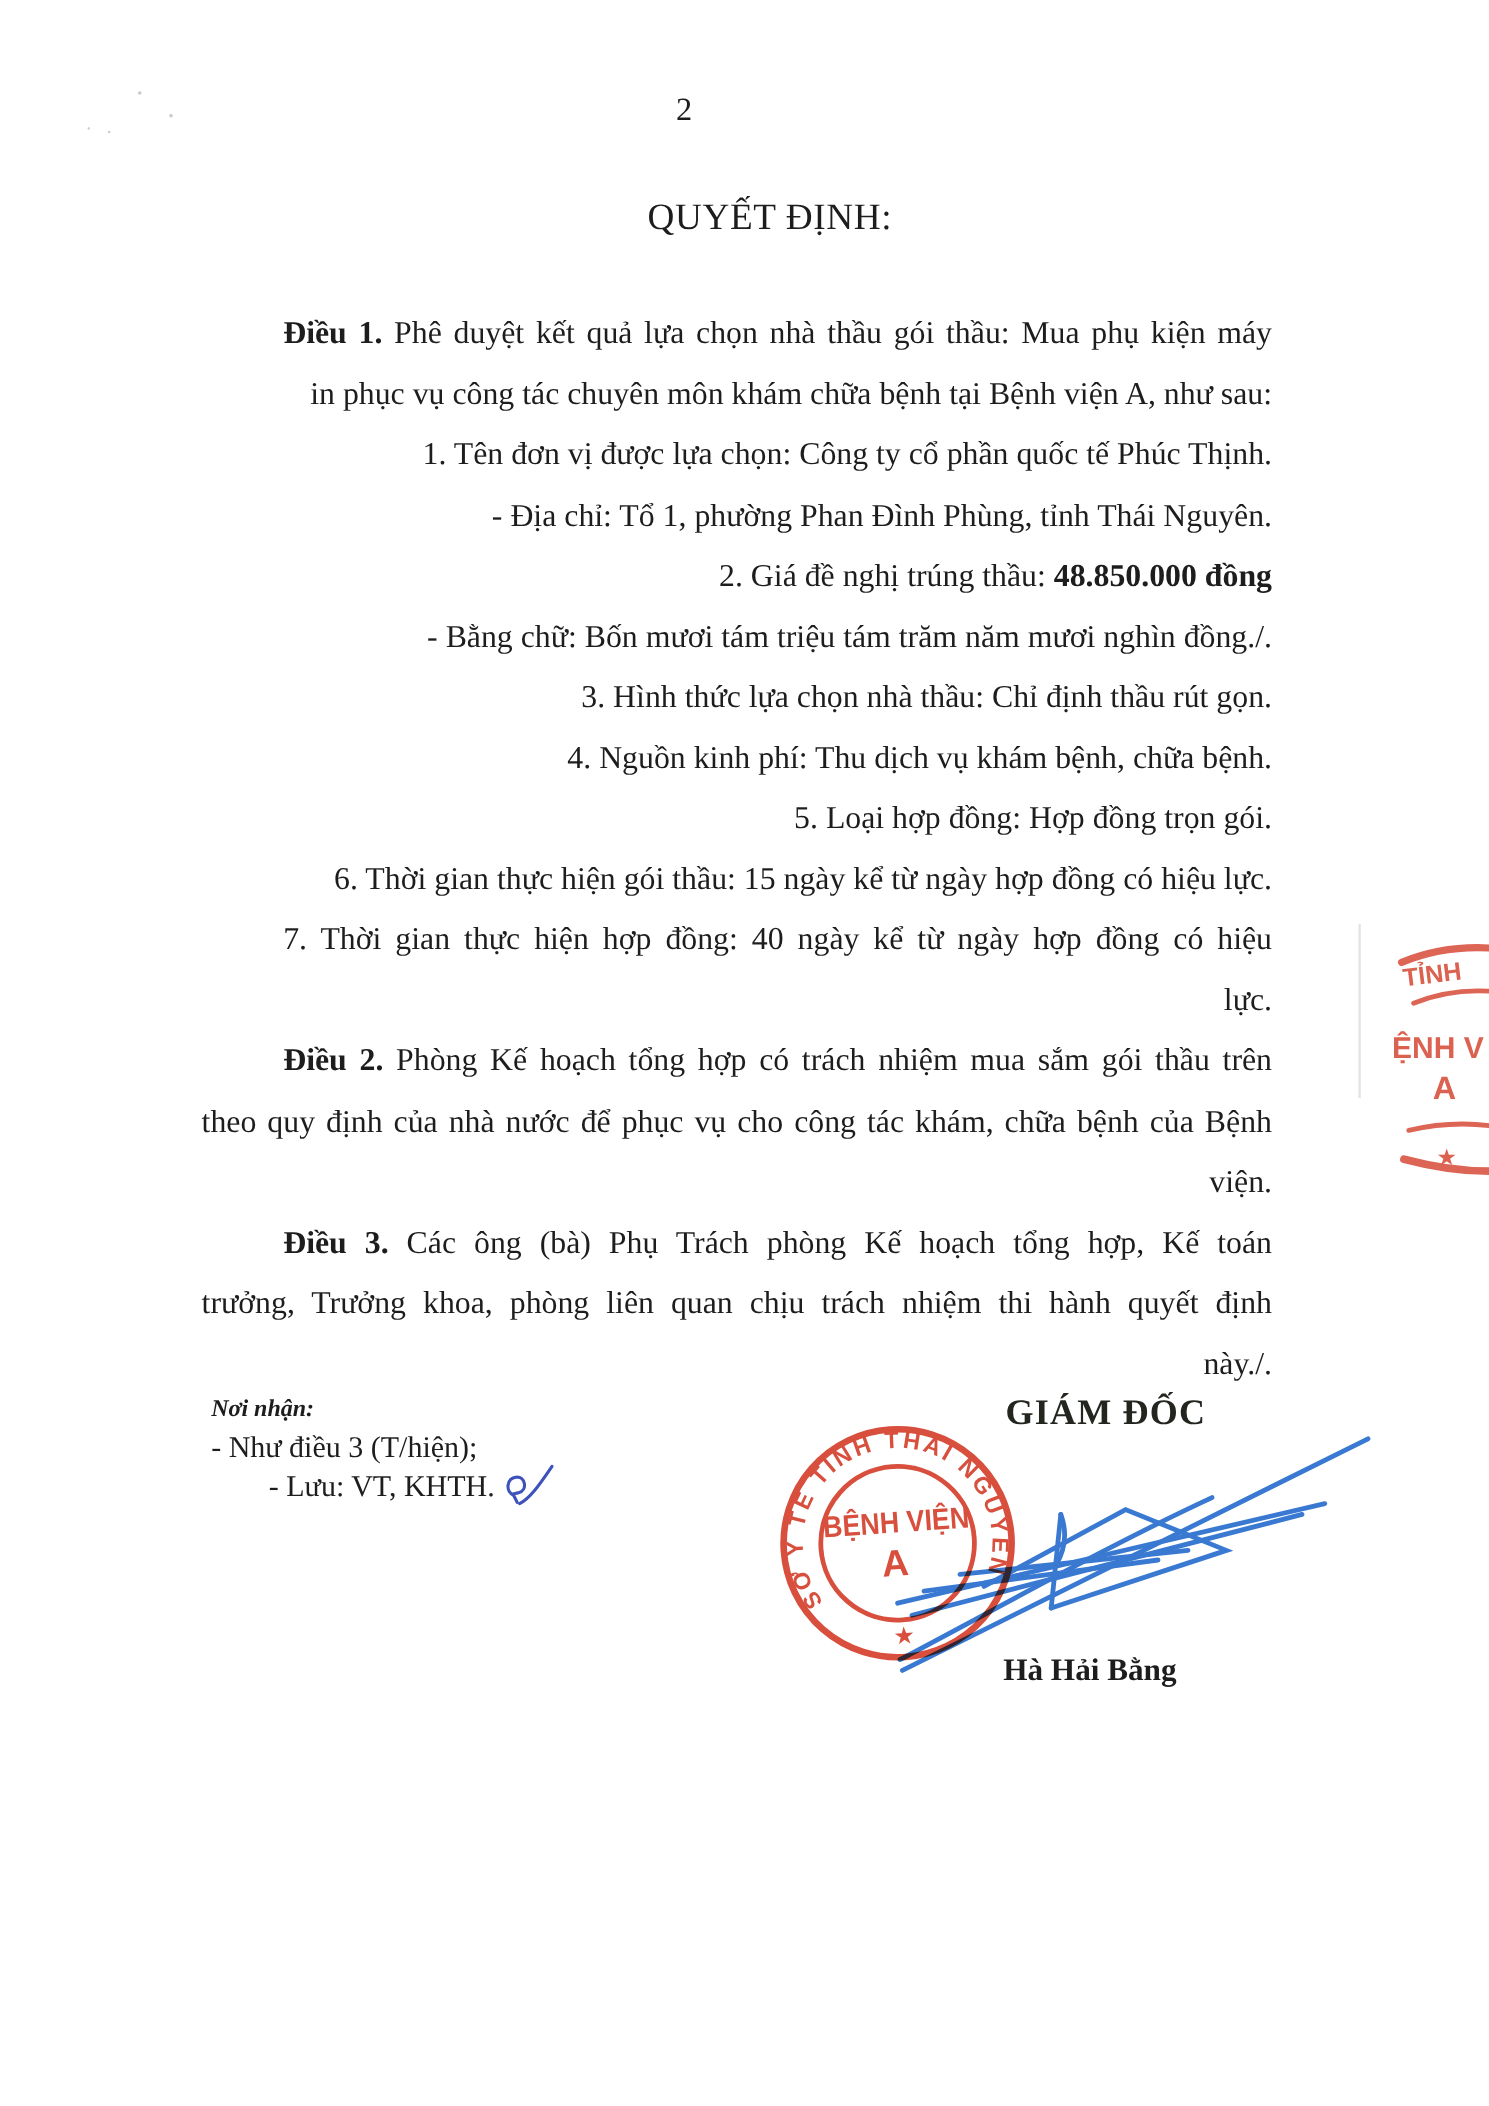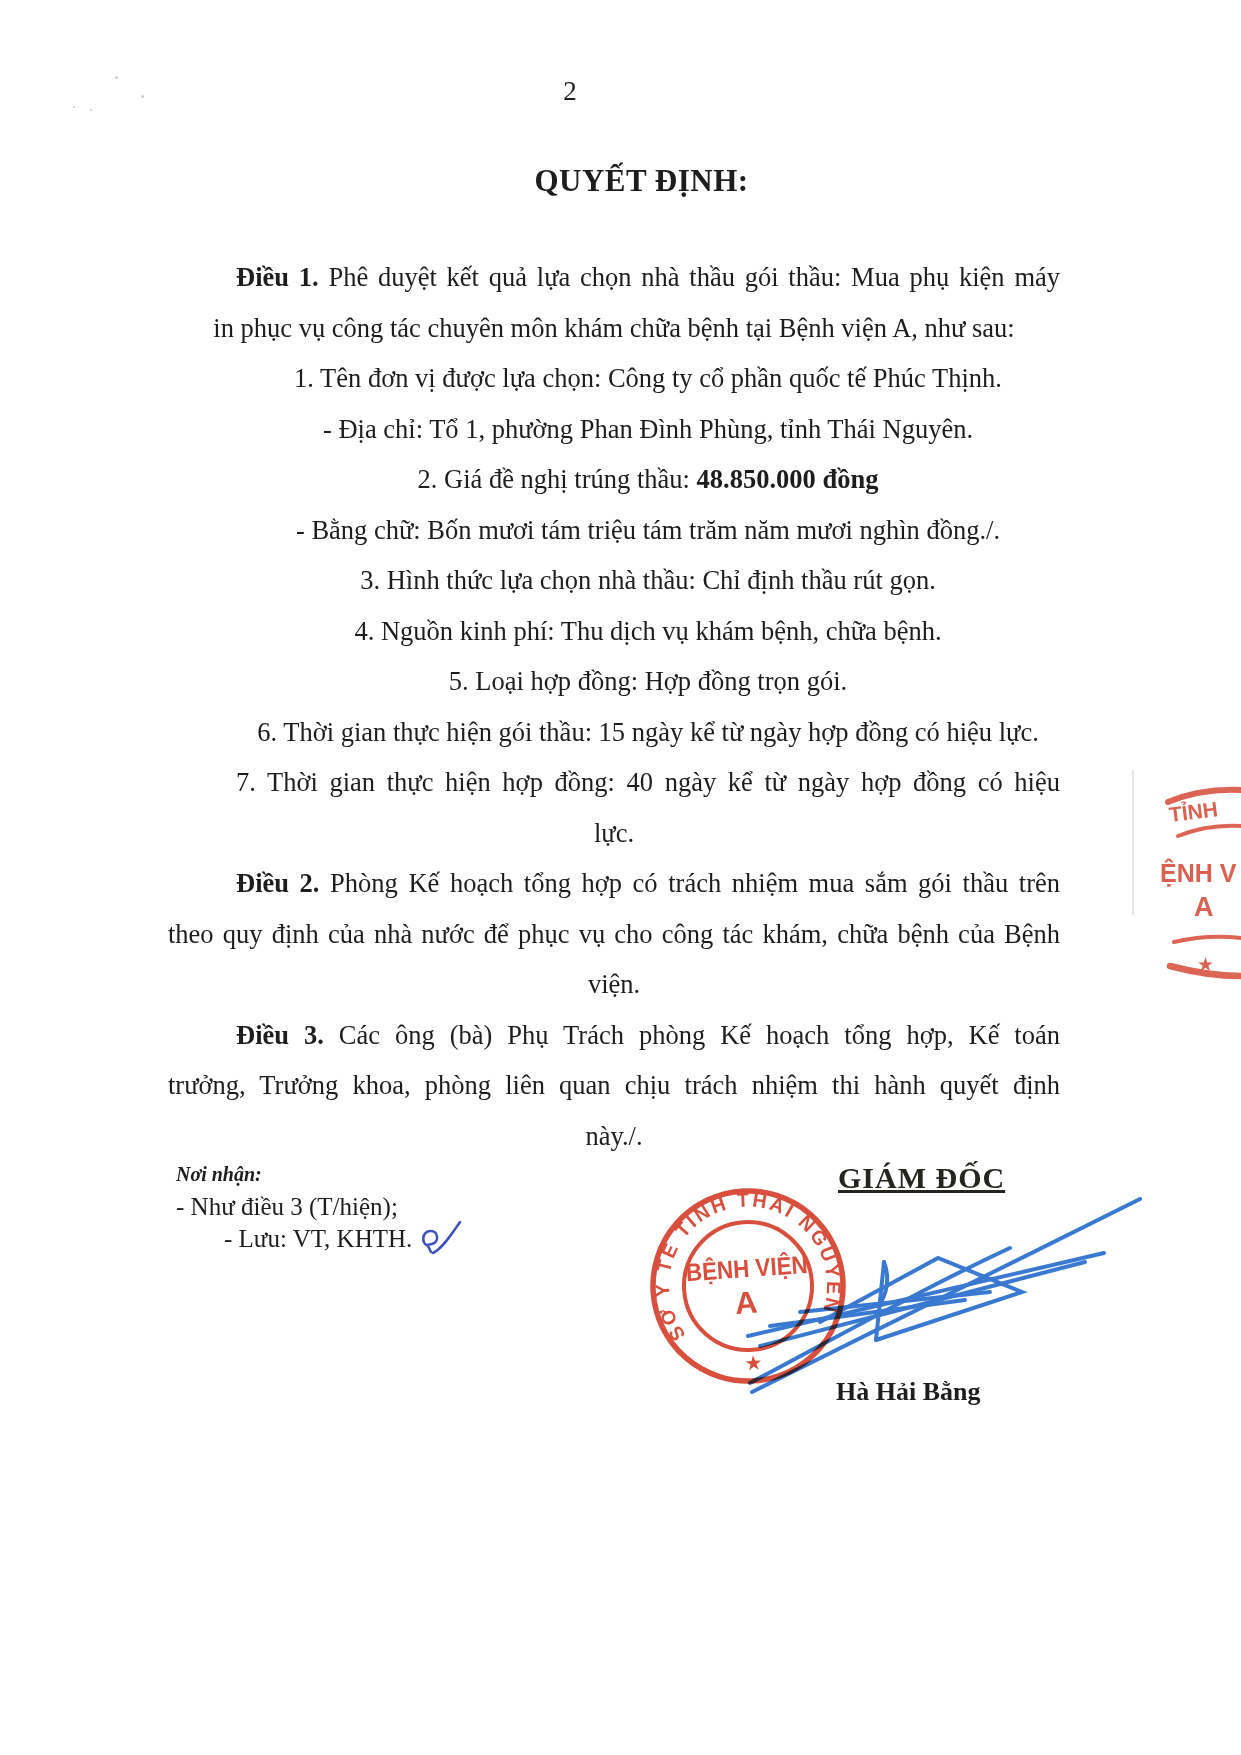--- a/index.html
+++ b/index.html
@@ -6,37 +6,37 @@
   body{
     width:1241px;height:1755px;position:relative;overflow:hidden;
     background:#ffffff;color:#1d1d1d;
     font-family:"Liberation Serif", serif;
   }
   .page{position:absolute;inset:0;}
   .speck{position:absolute;border-radius:50%;background:#8a8a8a;opacity:.45;}
   .page-number{position:absolute;left:540px;top:76px;width:60px;text-align:center;font-size:27px;}
   .title{
     position:absolute;left:0;right:0;top:163px;text-align:center;
-    font-size:31px;font-weight:bold;letter-spacing:.5px;padding-left:42px;box-sizing:border-box;
+    font-size:31px;font-weight:normal;letter-spacing:.5px;padding-left:42px;box-sizing:border-box;
   }
   .doc-body{position:absolute;left:168px;top:252px;width:892px;}
   .line{
-    font-size:26.5px;line-height:50.5px;white-space:nowrap;text-align:center;
+    font-size:26.5px;line-height:50.5px;white-space:nowrap;text-align:right;
   }
   .line.just{text-align:justify;text-align-last:justify;}
   .line.ind{padding-left:68px;}
   .seg-b{font-weight:bold;}
   .seg-i{}
   .recipients{position:absolute;left:176px;top:1158px;font-size:25px;line-height:29px;}
   .recipients .h{font-weight:bold;font-style:italic;font-size:20px;line-height:32px;margin-bottom:2px;}
   .luu-row{white-space:nowrap;margin-left:48px;}
   .initial-mark{display:inline-block;vertical-align:middle;margin-left:5px;position:relative;top:-2px;}
   .director-title{
     position:absolute;left:838px;top:1161px;font-size:30px;font-weight:bold;
-    letter-spacing:1px;color:#22261f;text-decoration:underline;
+    letter-spacing:1px;color:#22261f;
   }
   .director-name{position:absolute;left:836px;top:1377px;font-size:26px;font-weight:bold;z-index:2;}
   .stamp{position:absolute;left:648px;top:1186px;z-index:3;mix-blend-mode:multiply;}
   .signature{position:absolute;left:600px;top:1180px;z-index:4;mix-blend-mode:multiply;}
   .partial-stamp{position:absolute;left:1150px;top:768px;width:91px;height:225px;overflow:hidden;z-index:3;}
   .edge-line{position:absolute;left:1132px;top:770px;width:2px;height:145px;background:#c4c4c4;opacity:.45;}
   svg text{font-family:"Liberation Sans", sans-serif;}
 </style>
 </head>
 <body>

